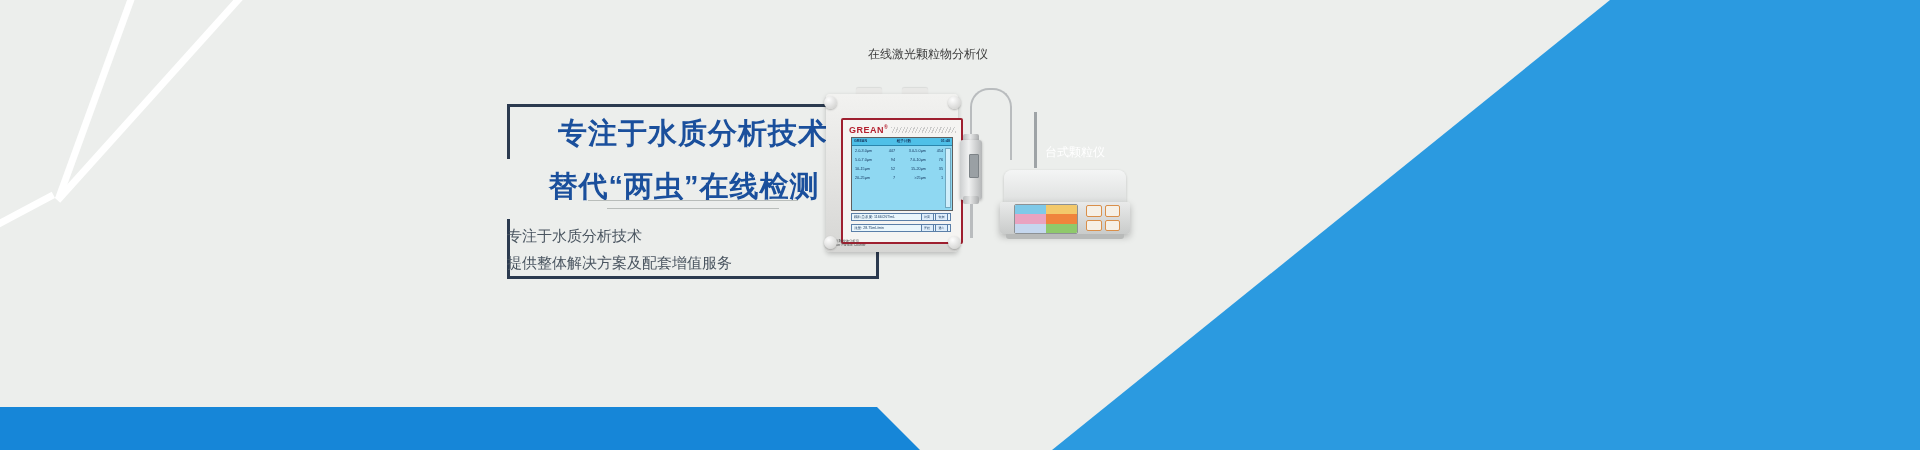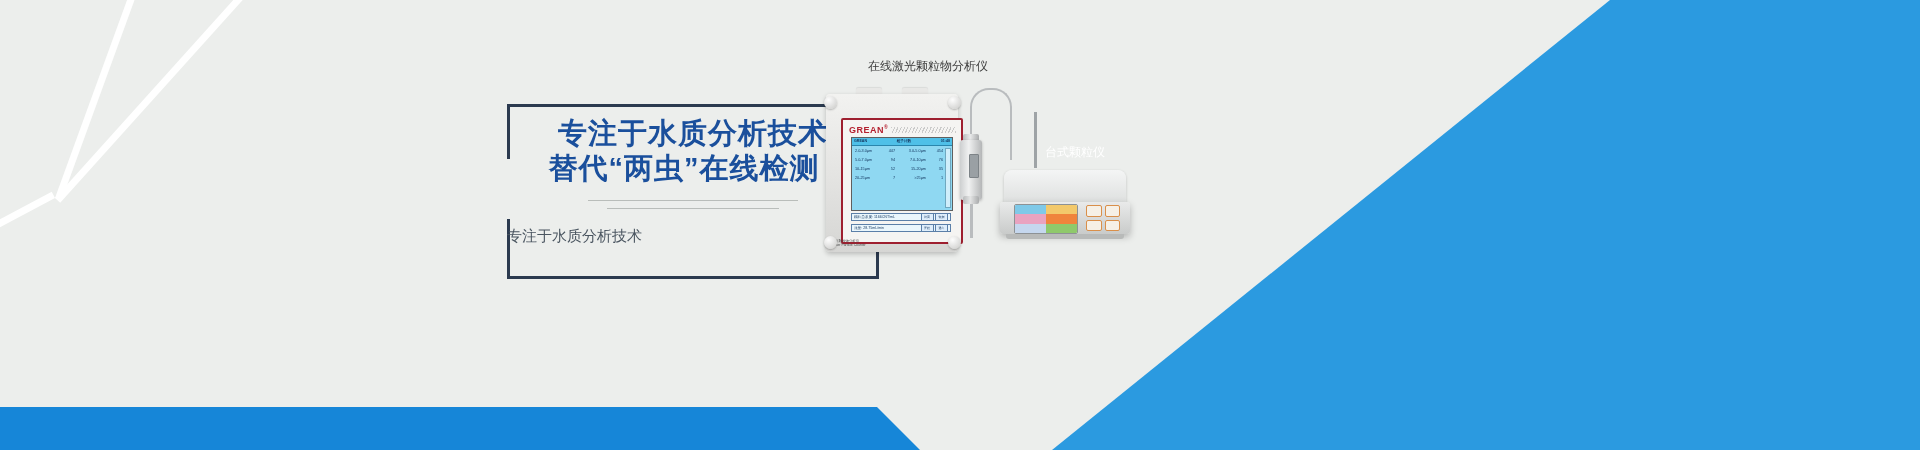--- a/index.html
+++ b/index.html
@@ -54,42 +54,42 @@
   .edge-bl{left:0;bottom:0;width:3px;height:60px;}
   .edge-tr{right:0;top:0;width:3px;height:55px;}
   .edge-br{right:0;bottom:0;width:3px;height:60px;}
 
   .headline{
     position:absolute;left:0;right:0;top:12px;text-align:center;
     color:#1a4f9c;font-weight:bold;font-size:29px;line-height:35px;
     letter-spacing:1px;white-space:nowrap;
   }
   .headline .l1{display:block;}
-  .headline .l2{display:block;margin-left:-18px;}
+  .headline .l2{display:block;margin-left:-18px;margin-top:18px;}
 
   .divider-wrap{
     position:absolute;left:0;right:0;top:96px;
   }
   .divider{
     height:1px;background:#b9bdba;margin:0 auto;
   }
   .divider-1{width:210px;}
   .divider-2{width:172px;margin-top:7px;}
 
   .subline{
     position:absolute;left:0;right:8px;top:118px;text-align:left;
     color:#4a5560;font-size:15px;line-height:27px;white-space:nowrap;
   }
   .subline span{display:block;}
 
   
   .dev-label{
     position:absolute;color:#3b3b3b;font-size:12px;white-space:nowrap;
   }
-  .label-online{left:868px;top:58px;}
+  .label-online{left:868px;top:46px;}
   .label-bench{left:1045px;top:144px;color:#ffffff;}
 
   
   .analyzer{
     position:absolute;left:818px;top:84px;width:148px;height:175px;
   }
   .an-body{
     position:absolute;left:8px;top:10px;width:132px;height:158px;
     background:linear-gradient(180deg,#f2f2f0 0%,#e3e3e1 55%,#d6d6d4 100%);
     border-radius:4px;
@@ -263,20 +263,21 @@
       <span class="l2">替代“两虫”在线检测</span>
     </div>
 
     <div class="divider-wrap">
       <div class="divider divider-1"></div>
       <div class="divider divider-2"></div>
     </div>
 
     <div class="subline">
       <span>专注于水质分析技术</span>
+      <span>提供整体解决方案及配套增值服务</span>
     </div>
   </div>
 
   <div class="dev-label label-online">在线激光颗粒物分析仪</div>
   <div class="dev-label label-bench">台式颗粒仪</div>
 
   <div class="analyzer">
     <div class="an-tab an-tab-l"></div>
     <div class="an-tab an-tab-r"></div>
     <div class="an-body">

